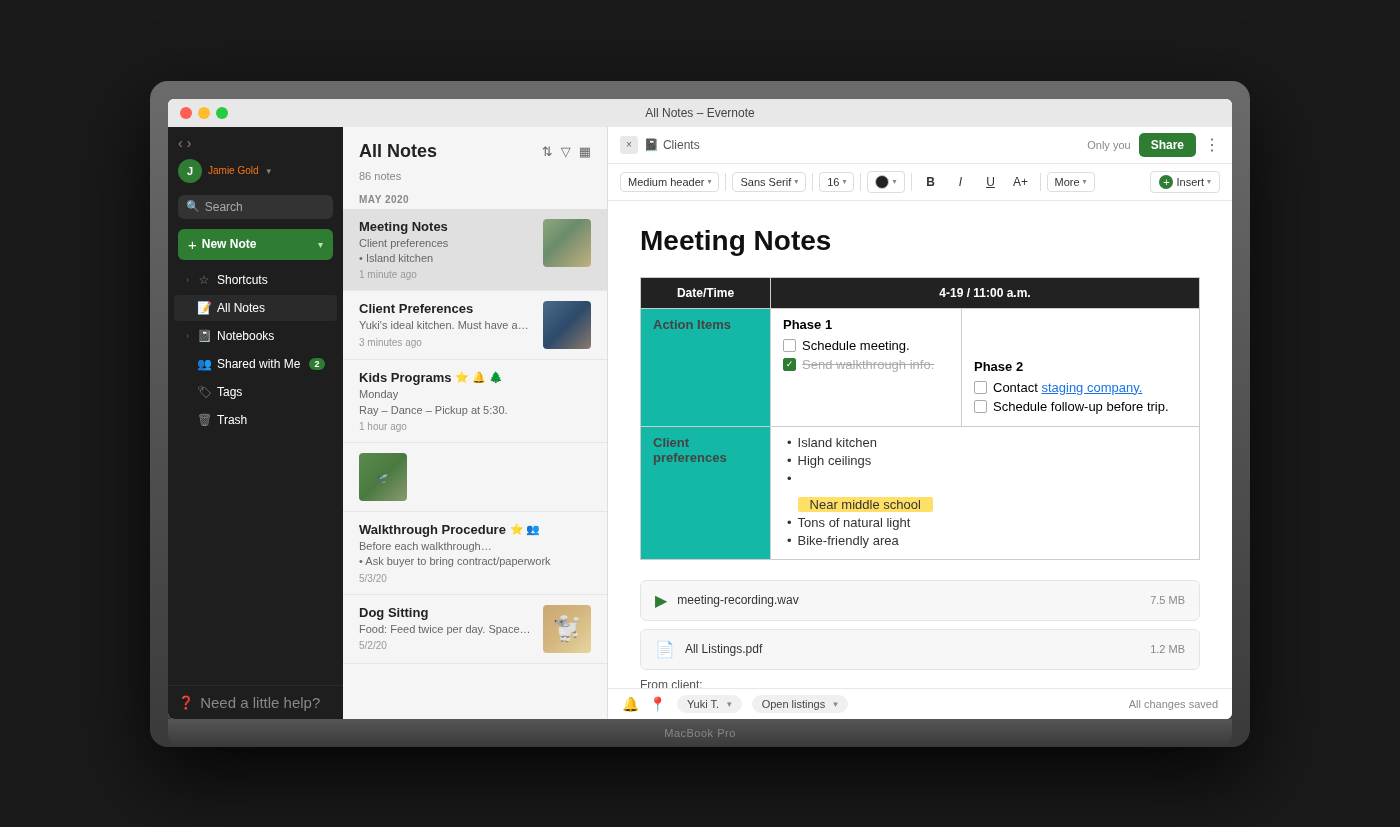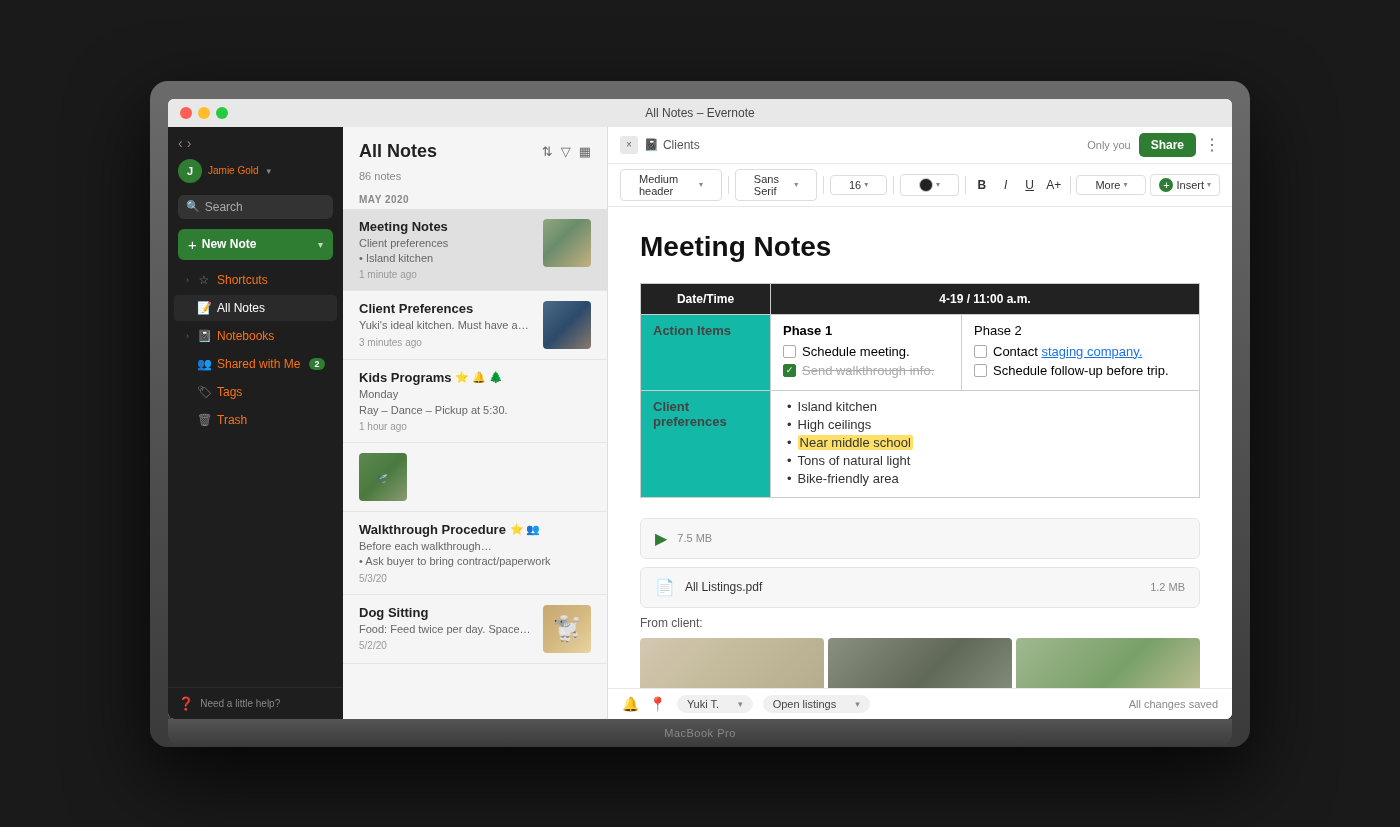--- a/index.html
+++ b/index.html
@@ -203,21 +203,21 @@
 
     .sidebar-item-icon {
       font-size: 12px;
       color: #888;
       width: 14px;
       text-align: center;
     }
 
     .sidebar-item-label {
       font-size: 12px;
-      color: #f97316;
+      color: #ffffff;
       flex: 1;
     }
 
     .sidebar-item.active .sidebar-item-label {
       color: #fff;
       font-weight: 500;
     }
 
     .sidebar-expand {
       font-size: 9px;
@@ -248,21 +248,21 @@
       gap: 6px;
       cursor: pointer;
     }
 
     .help-icon {
       color: #666;
       font-size: 13px;
     }
 
     .help-label {
-      font-size: 10px;
+      font-size: 15px;
       color: #888;
     }
 
     
     .notes-list {
       width: 265px;
       background: #f5f5f5;
       border-right: 1px solid #ddd;
       display: flex;
       flex-direction: column;
@@ -458,21 +458,21 @@
       border-bottom: 1px solid #e8e8e8;
       gap: 4px;
       flex-shrink: 0;
       flex-wrap: nowrap;
     }
 
     .format-dropdown {
       display: flex;
       align-items: center;
       gap: 3px;
-      padding: 3px 18px;
+      padding: 3px 7px;
       border: 1px solid #ddd;
       border-radius: 4px;
       font-size: 11px;
       color: #333;
       cursor: pointer;
       background: #fff;
     }
 
     .format-chevron {
       font-size: 8px;
@@ -622,21 +622,22 @@
       margin-bottom: 3px;
       font-size: 13px;
       color: #333;
     }
 
     .bullet-dot { color: #333; }
 
     .highlight-yellow {
       background: #ffe066;
       border-radius: 2px;
-      padding: 0 2px;
+      padding: 0 12px;
+      margin-top: 26px;
     }
 
     .attachment-item {
       display: flex;
       align-items: center;
       padding: 10px 14px;
       background: #f7f7f7;
       border: 1px solid #e5e5e5;
       border-radius: 6px;
       margin-bottom: 8px;
@@ -699,21 +700,21 @@
 
     .footer-icon {
       font-size: 14px;
       color: #888;
       cursor: pointer;
     }
 
     .footer-tag-btn {
       display: flex;
       align-items: center;
-      gap: 19px;
+      gap: 8px;
       background: #f0f0f0;
       border-radius: 12px;
       padding: 3px 10px;
       font-size: 11px;
       color: #444;
       cursor: pointer;
     }
 
     .footer-tag-chevron {
       font-size: 9px;
@@ -1012,21 +1013,21 @@
                   <div class="checkbox-item">
                     <div class="checkbox"></div>
                     <span>Schedule meeting.</span>
                   </div>
                   <div class="checkbox-item">
                     <div class="checkbox checked"></div>
                     <span class="strikethrough">Send walkthrough info.</span>
                   </div>
                 </td>
                 <td>
-                  <div style="font-weight:400; margin-bottom:6px;">Phase 2</div>
+                  <div style="font-weight:700; margin-bottom:6px;margin-top:42px;">Phase 2</div>
                   <div class="checkbox-item">
                     <div class="checkbox"></div>
                     <span>Contact <a href="#" style="color:#1a73e8;">staging company.</a></span>
                   </div>
                   <div class="checkbox-item">
                     <div class="checkbox"></div>
                     <span>Schedule follow-up before trip.</span>
                   </div>
                 </td>
               </tr>
@@ -1055,20 +1056,21 @@
                       <span>Bike-friendly area</span>
                     </div>
                   </div>
                 </td>
               </tr>
             </tbody>
           </table>
 
           <div class="attachment-item">
             <span class="attach-icon" style="color:#2e7d32;">▶</span>
+            <span class="attach-name">meeting-recording.wav</span>
             <span class="attach-size">7.5 MB</span>
           </div>
 
           <div class="attachment-item">
             <span class="attach-icon" style="color:#e53935;">📄</span>
             <span class="attach-name">All Listings.pdf</span>
             <span class="attach-size">1.2 MB</span>
           </div>
 
           <div class="from-client-label">From client:</div>

